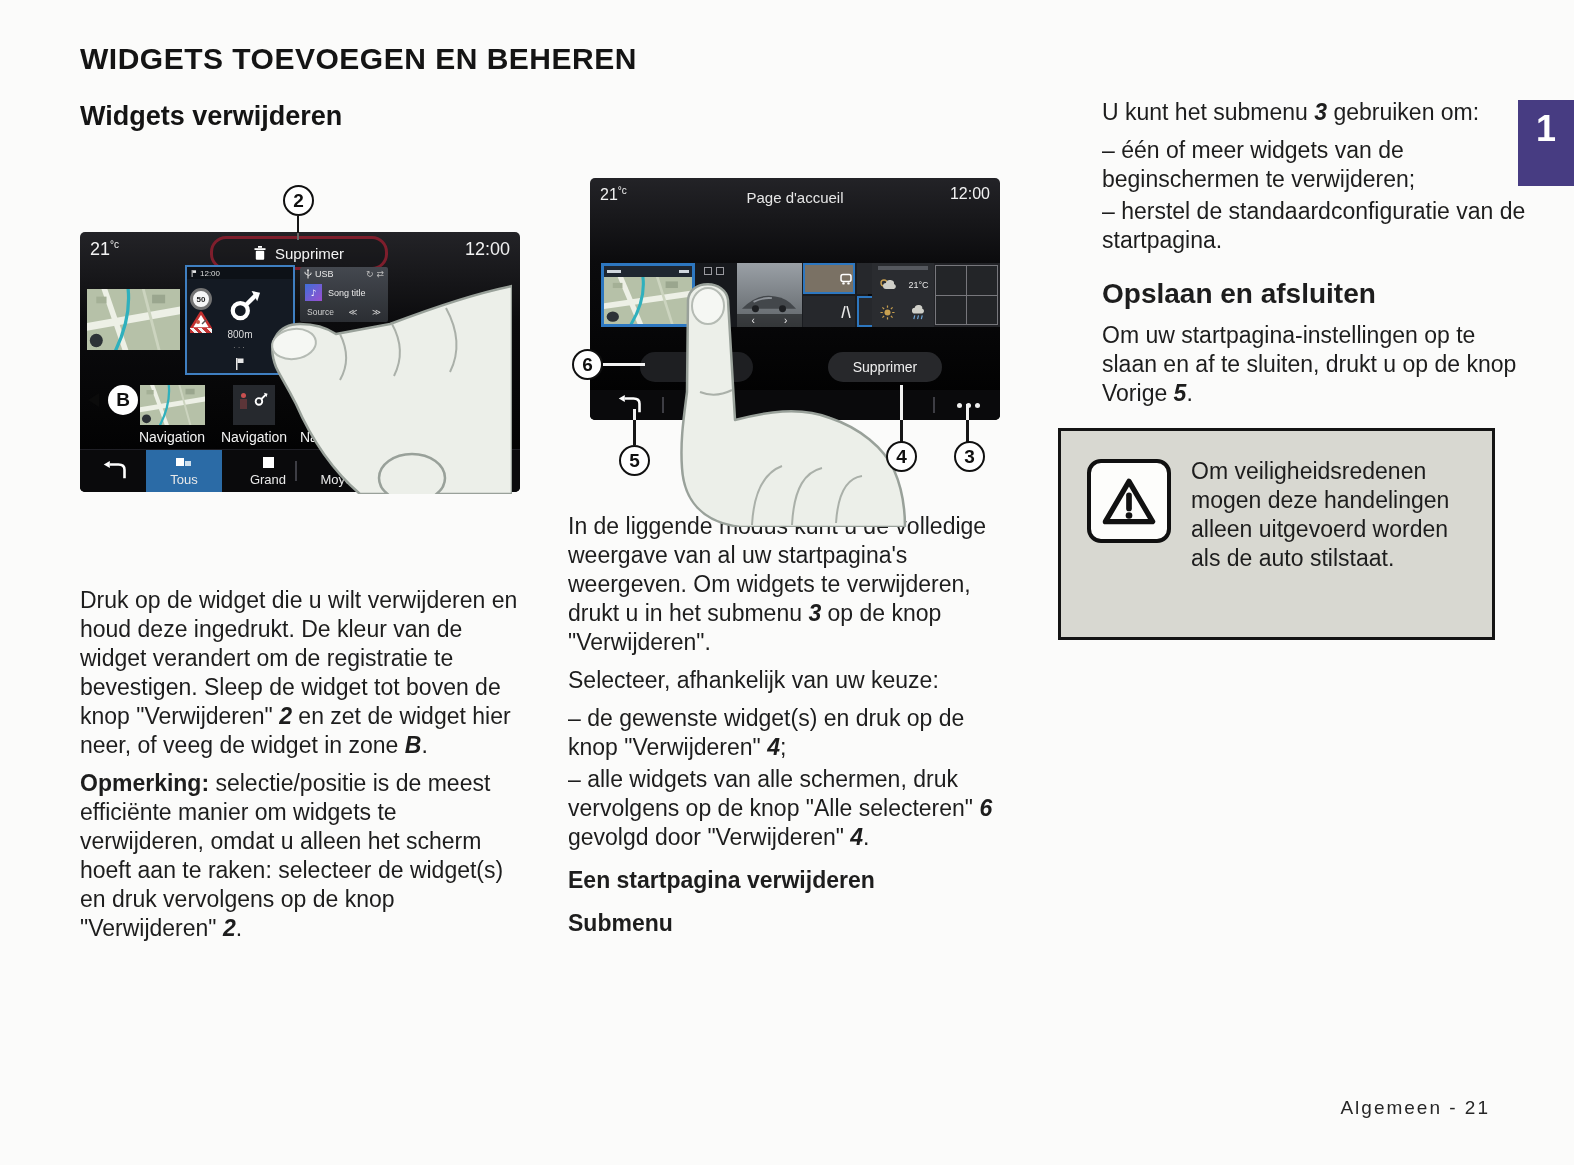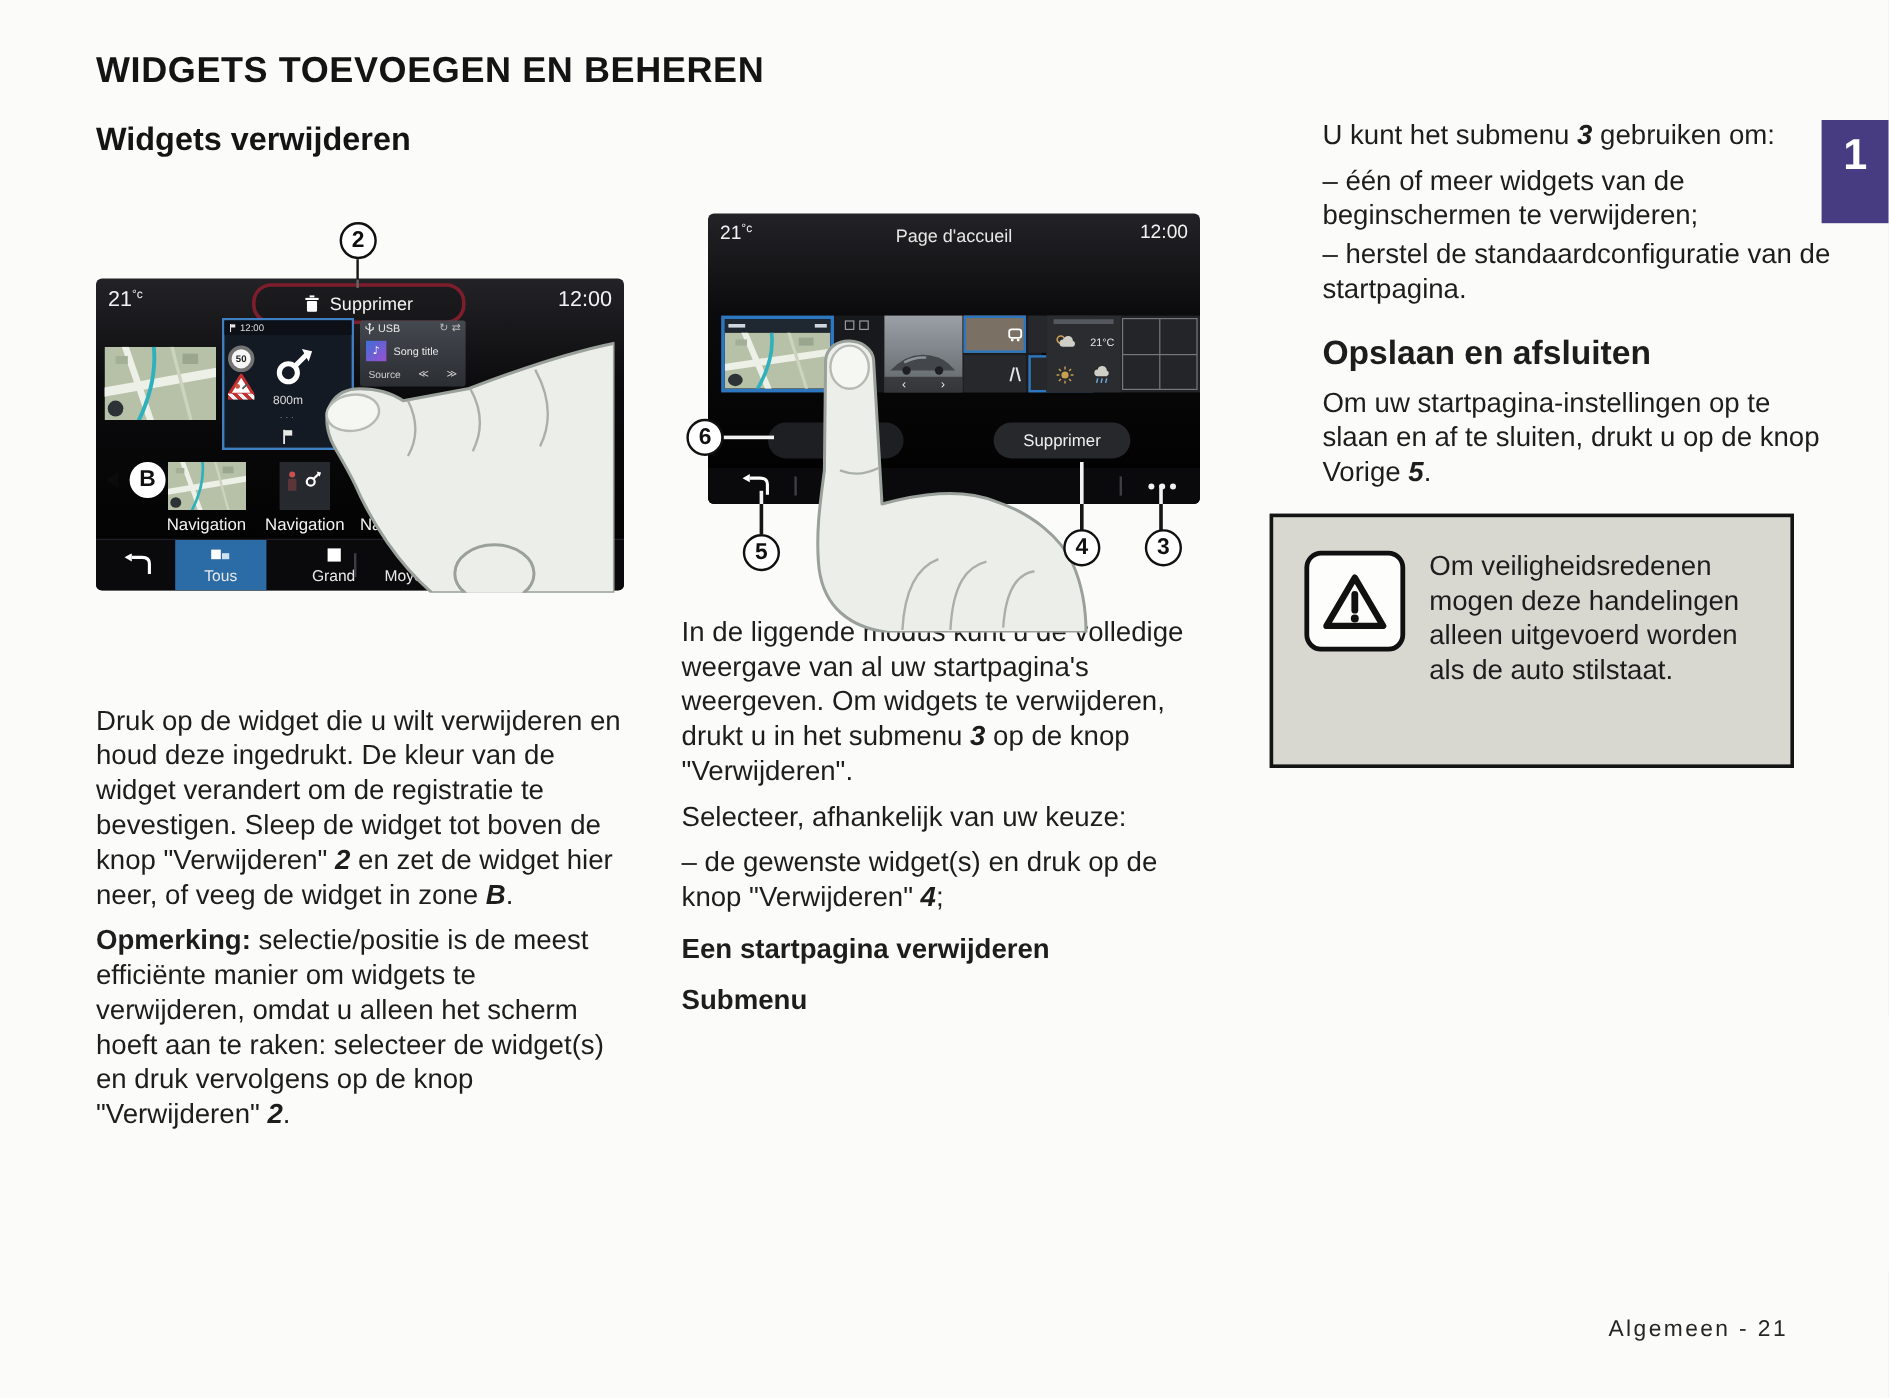--- a/index.html
+++ b/index.html
@@ -290,21 +290,21 @@
 
       <div class="s1-toolbar">
         <svg style="position:absolute;left:22px;top:11px;" width="26" height="19">
             <use href="#sym-back"></use>
           </svg>
         <div class="tab tab-active" style="left:66px;width:76px;">
           <span class="sq" style="left:30px;top:8px;width:8px;height:8px;"></span>
           <span class="sq" style="left:39px;top:11px;width:6px;height:5px;background:#cfe0ee;"></span>
           <span class="lbl">Tous</span>
         </div>
-        <div class="tab" style="left:158px;width:80px;">
+        <div class="tab" style="left:148px;width:80px;">
           <span class="sq" style="left:35px;top:7px;width:11px;height:11px;"></span>
           <span class="lbl">Grand</span>
         </div>
         <div class="tab" style="left:222px;width:76px;">
           <span class="sq" style="left:33px;top:10px;width:10px;height:6px;"></span>
           <span class="lbl">Moyen</span>
         </div>
         <div class="tab" style="left:298px;width:72px;">
           <span class="sq" style="left:34px;top:11px;width:5px;height:5px;"></span>
           <span class="lbl">Petit</span>
@@ -443,20 +443,21 @@
 
     <div class="cline-w" style="left:966px;top:404px;width:2.5px;height:16px;"></div>
     <div class="cline" style="left:966px;top:420px;width:2.5px;height:22px;"></div>
     <div class="callout" style="left:954px;top:441px;">3</div>
   </div>
 
   <div class="body-col" style="left:568px;top:512px;width:438px;">
     <p><span>In de liggende modus kunt u de volledige weergave van al uw startpagina's weergeven. Om widgets te verwijderen, drukt u in het submenu </span><span style="font-weight: 700; font-style: italic;">3</span><span> op de knop "Verwijderen".</span></p>
     <p>Selecteer, afhankelijk van uw keuze:</p>
     <p class="bullet"><span>–  de gewenste widget(s) en druk op de knop "Verwijderen" </span><span style="font-weight: 700; font-style: italic;">4</span><span>;</span></p>
+    <p class="bullet"><span>–  alle widgets van alle schermen, druk vervolgens op de knop "Alle selecteren" </span><span style="font-weight: 700; font-style: italic;">6</span><span> gevolgd door "Verwijderen" </span><span style="font-weight: 700; font-style: italic;">4</span><span>.</span></p>
     <div class="h-mid">Een startpagina verwijderen</div>
     <div class="h-mid">Submenu</div>
   </div>
 
   <div class="body-col" style="left:1102px;top:98px;width:434px;">
     <p><span>U kunt het submenu </span><span style="font-weight: 700; font-style: italic;">3</span><span> gebruiken om:</span></p>
     <p class="bullet">–  één of meer widgets van de beginschermen te verwijderen;</p>
     <p class="bullet">–  herstel de standaardconfiguratie van de startpagina.</p>
     <div class="r-h">Opslaan en afsluiten</div>
     <p><span>Om uw startpagina-instellingen op te slaan en af te sluiten, drukt u op de knop Vorige </span><span style="font-weight: 700; font-style: italic;">5</span><span>.</span></p>

